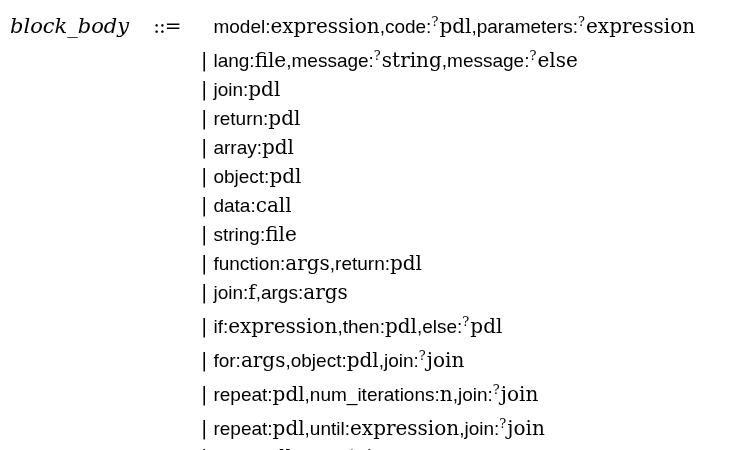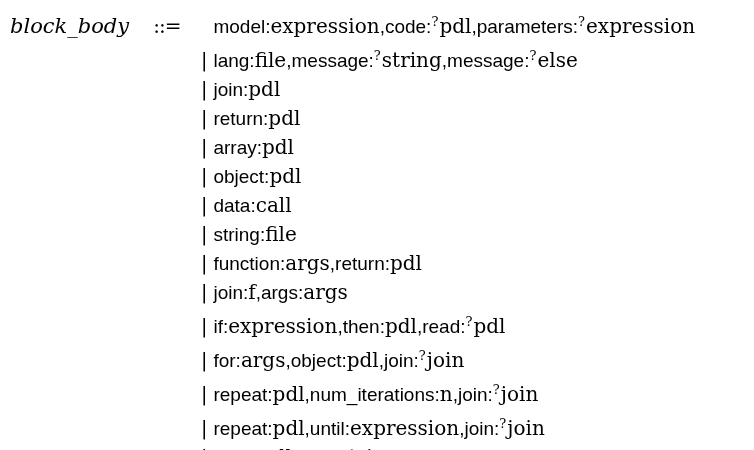--- a/index.html
+++ b/index.html
@@ -83,20 +83,20 @@
         <div class="rule"><span class="bar first">|</span><span class="tok-m">model:</span><span class="tok-i">expression</span><span class="tok-m">,code:</span><span class="tok-q">?</span><span class="tok-i">pdl</span><span class="tok-m">,parameters:</span><span class="tok-q">?</span><span class="tok-i">expression</span></div>
         <div class="rule"><span class="bar">|</span><span class="tok-m">lang:</span><span class="tok-i">file</span><span class="tok-m">,message:</span><span class="tok-q">?</span><span class="tok-i">string</span><span class="tok-m">,message:</span><span class="tok-q">?</span><span class="tok-i">else</span></div>
         <div class="rule"><span class="bar">|</span><span class="tok-m">join:</span><span class="tok-i">pdl</span></div>
         <div class="rule"><span class="bar">|</span><span class="tok-m">return:</span><span class="tok-i">pdl</span></div>
         <div class="rule"><span class="bar">|</span><span class="tok-m">array:</span><span class="tok-i">pdl</span></div>
         <div class="rule"><span class="bar">|</span><span class="tok-m">object:</span><span class="tok-i">pdl</span></div>
         <div class="rule"><span class="bar">|</span><span class="tok-m">data:</span><span class="tok-i">call</span></div>
         <div class="rule"><span class="bar">|</span><span class="tok-m">string:</span><span class="tok-i">file</span></div>
         <div class="rule"><span class="bar">|</span><span class="tok-m">function:</span><span class="tok-i">args</span><span class="tok-m">,return:</span><span class="tok-i">pdl</span></div>
         <div class="rule"><span class="bar">|</span><span class="tok-m">join:</span><span class="tok-i">f</span><span class="tok-m">,args:</span><span class="tok-i">args</span></div>
-        <div class="rule"><span class="bar">|</span><span class="tok-m">if:</span><span class="tok-i">expression</span><span class="tok-m">,then:</span><span class="tok-i">pdl</span><span class="tok-m">,read:</span><span class="tok-q">?</span><span class="tok-i">pdl</span></div>
+        <div class="rule"><span class="bar">|</span><span class="tok-m">if:</span><span class="tok-i">expression</span><span class="tok-m">,then:</span><span class="tok-i">pdl</span><span class="tok-m">,else:</span><span class="tok-q">?</span><span class="tok-i">pdl</span></div>
         <div class="rule"><span class="bar">|</span><span class="tok-m">for:</span><span class="tok-i">args</span><span class="tok-m">,object:</span><span class="tok-i">pdl</span><span class="tok-m">,join:</span><span class="tok-q">?</span><span class="tok-i">join</span></div>
         <div class="rule"><span class="bar">|</span><span class="tok-m">repeat:</span><span class="tok-i">pdl</span><span class="tok-m">,num_iterations:</span><span class="tok-i">n</span><span class="tok-m">,join:</span><span class="tok-q">?</span><span class="tok-i">join</span></div>
         <div class="rule"><span class="bar">|</span><span class="tok-m">repeat:</span><span class="tok-i">pdl</span><span class="tok-m">,until:</span><span class="tok-i">expression</span><span class="tok-m">,join:</span><span class="tok-q">?</span><span class="tok-i">join</span></div>
         <div class="rule"><span class="bar">|</span><span class="tok-m">code:</span><span class="tok-i">pdl</span><span class="tok-m">,lang:</span><span class="tok-i">string</span></div>
       </div>
   </div>
 </div>
 
 </body></html>

